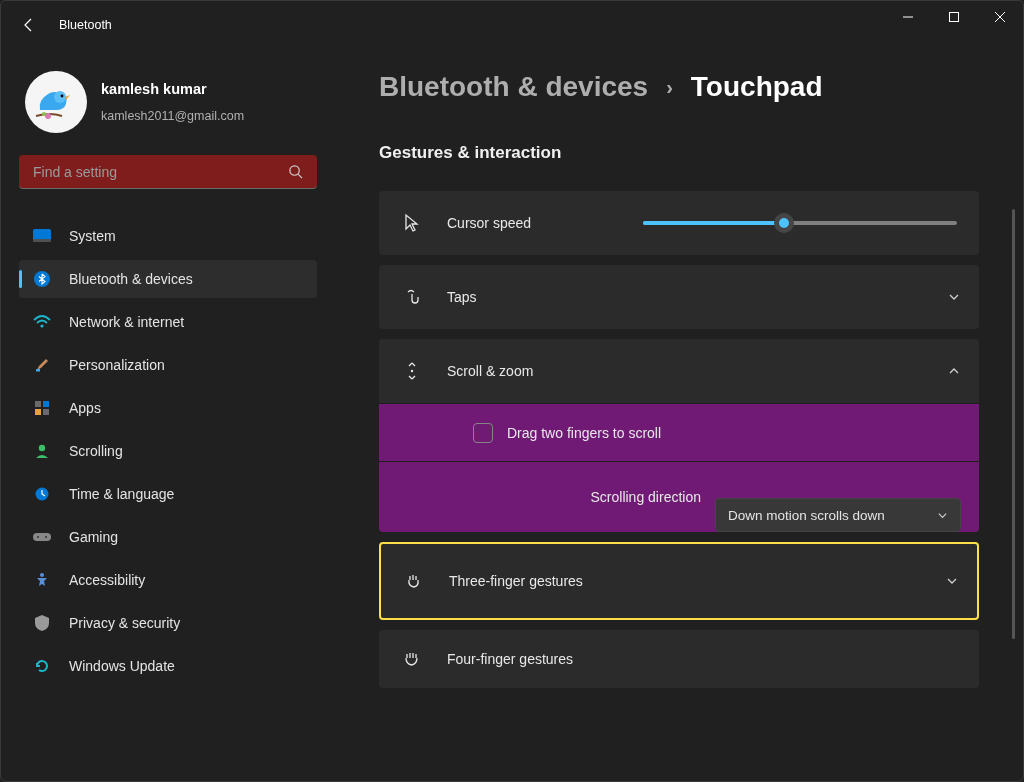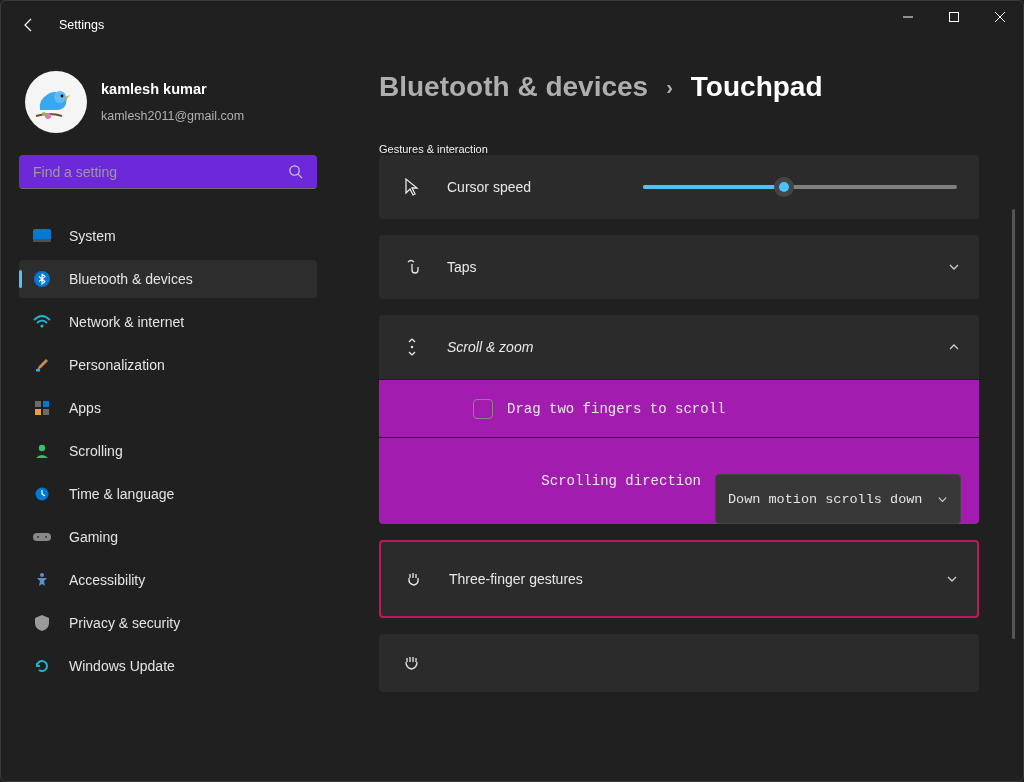--- a/index.html
+++ b/index.html
@@ -54,21 +54,21 @@
   .avatar {
     width: 62px; height: 62px;
     border-radius: 50%;
     background: #f5f5f5;
     display: flex; align-items: center; justify-content: center;
     overflow: hidden;
   }
   .user-name { font-size: 14.5px; font-weight: 650; color: #fff; }
   .user-email { font-size: 12.5px; color: #b0b0b0; margin-top: 12px; }
   .search-box {
-    background: #6d28d9;
+    background: #7f1d1d;
     height: 34px;
     border-radius: 4px;
     border-bottom: 1px solid #6b6b6b;
     display: flex; align-items: center;
     padding: 0 14px;
     margin-bottom: 28px;
   }
   .search-box input {
     flex: 1; background: transparent; border: none;
     color: #cfcfcf; font-size: 14px; outline: none;
@@ -106,26 +106,26 @@
   }
   .breadcrumb {
     font-size: 28px;
     font-weight: 600;
     display: flex; align-items: center; gap: 18px;
     margin-bottom: 40px;
   }
   .crumb-parent { color: #aeaeae; }
   .crumb-sep { color: #aeaeae; font-size: 20px; }
   .section-header {
-    font-size: 11px; font-weight: 400;
+    font-size: 17px; font-weight: 700;
     color: #f0f0f0;
-    margin-bottom: 0;
+    margin-bottom: 28px;
   }
   .settings-list {
-    display: flex; flex-direction: column; gap: 16px;
+    display: flex; flex-direction: column; gap: 10px;
     padding-right: 24px;
   }
   .setting-row {
     background: #2b2b2b;
     border-radius: 4px;
     display: flex; align-items: center;
     min-height: 64px;
     padding: 0 18px 0 22px;
     gap: 24px;
     font-size: 14px;
@@ -149,57 +149,56 @@
     position: absolute;
     width: 20px; height: 20px;
     border-radius: 50%;
     background: #4cc2ff;
     border: 5px solid #454545;
     left: 45%; top: 50%;
     transform: translate(-50%, -50%);
   }
   .chev { width: 14px; height: 14px; display:flex;align-items:center;justify-content:center; }
   .subpanel {
-    background: #a21caf;
+    background: #701a75;
     border-radius: 0 0 4px 4px;
     padding: 0;
-    font-family: Liberation Mono, monospace;
   }
   .sub-row {
     display: flex; align-items: center;
     min-height: 58px;
     padding: 0 18px 0 94px;
     font-size: 14px;
     gap: 14px;
     color: #e8e8e8;
     border-top: 1px solid #1e1e1e;
   }
   .checkbox {
     width: 20px; height: 20px;
     border: 1px solid #858585;
     border-radius: 4px;
     flex-shrink: 0;
   }
   .dropdown {
     background: #383838;
     border: 1px solid #444;
     border-radius: 4px;
-    height: 50px;
+    height: 34px;
     padding: 0 12px;
     display: flex; align-items: center;
     gap: 12px;
     font-size: 13.5px;
     color: #e4e4e4;
     min-width: 246px;
     justify-content: space-between;
     cursor: pointer;
     margin-top: 36px;
   }
   .highlight-box {
-    border: 2px solid #be185d;
+    border: 2px solid #fde047;
     border-radius: 4px;
   }
   .scrollbar {
     position: absolute;
     right: 8px;
     top: 160px;
     width: 3px;
     height: 430px;
     background: #555;
     border-radius: 2px;
@@ -207,21 +206,21 @@
 </style>
 </head>
 <body>
 
 <div class="titlebar">
   <div class="back-arrow">
     <svg width="16" height="16" viewBox="0 0 16 16">
         <path d="M10 2 L4 8 L10 14" stroke="#fff" stroke-width="1.2" fill="none"></path>
       </svg>
   </div>
-  <div class="app-title">Settings</div>
+  <div class="app-title">Bluetooth</div>
   <div class="win-controls">
     <div class="win-btn">
       <svg width="10" height="10">
           <line x1="0" y1="5" x2="10" y2="5" stroke="#fff" stroke-width="1"></line>
         </svg>
     </div>
     <div class="win-btn">
       <svg width="10" height="10">
           <rect x="0.5" y="0.5" width="9" height="9" stroke="#fff" fill="none" stroke-width="1"></rect>
         </svg>
@@ -402,21 +401,21 @@
         </span>
         <span class="row-label">Taps</span>
         <span class="chev">
           <svg width="12" height="12" viewBox="0 0 12 12">
               <path d="M2 4 L6 8 L10 4" stroke="#cfcfcf" stroke-width="1.3" fill="none"></path>
             </svg>
         </span>
       </div>
 
       <div>
-        <div class="setting-row" style="border-radius:4px 4px 0 0;font-style:italic;">
+        <div class="setting-row" style="border-radius:4px 4px 0 0;">
           <span class="setting-icon">
             <svg width="14" height="20" viewBox="0 0 14 20">
                 <path d="M7 2 L4 5 M7 2 L10 5 M7 18 L4 15 M7 18 L10 15" stroke="#e8e8e8" stroke-width="1.3"></path>
                 <circle cx="7" cy="10" r="1.2" fill="#e8e8e8"></circle>
               </svg>
           </span>
           <span class="row-label">Scroll &amp; zoom</span>
           <span class="chev">
             <svg width="12" height="12" viewBox="0 0 12 12">
                 <path d="M2 8 L6 4 L10 8" stroke="#cfcfcf" stroke-width="1.3" fill="none"></path>
@@ -453,19 +452,20 @@
             </svg>
         </span>
       </div>
 
       <div class="setting-row" style="min-height:58px;">
         <span class="setting-icon">
           <svg width="18" height="18" viewBox="0 0 18 18">
               <path d="M4 8 V4 M7 8 V3 M10 8 V3 M13 8 V4 M3 8 Q3 14 8.5 15 Q14 14 14 8" stroke="#e8e8e8" stroke-width="1.3" fill="none"></path>
             </svg>
         </span>
+        <span class="row-label">Four-finger gestures</span>
       </div>
 
     </div>
 
     <div class="scrollbar"></div>
   </div>
 </div>
 
 </body></html>

